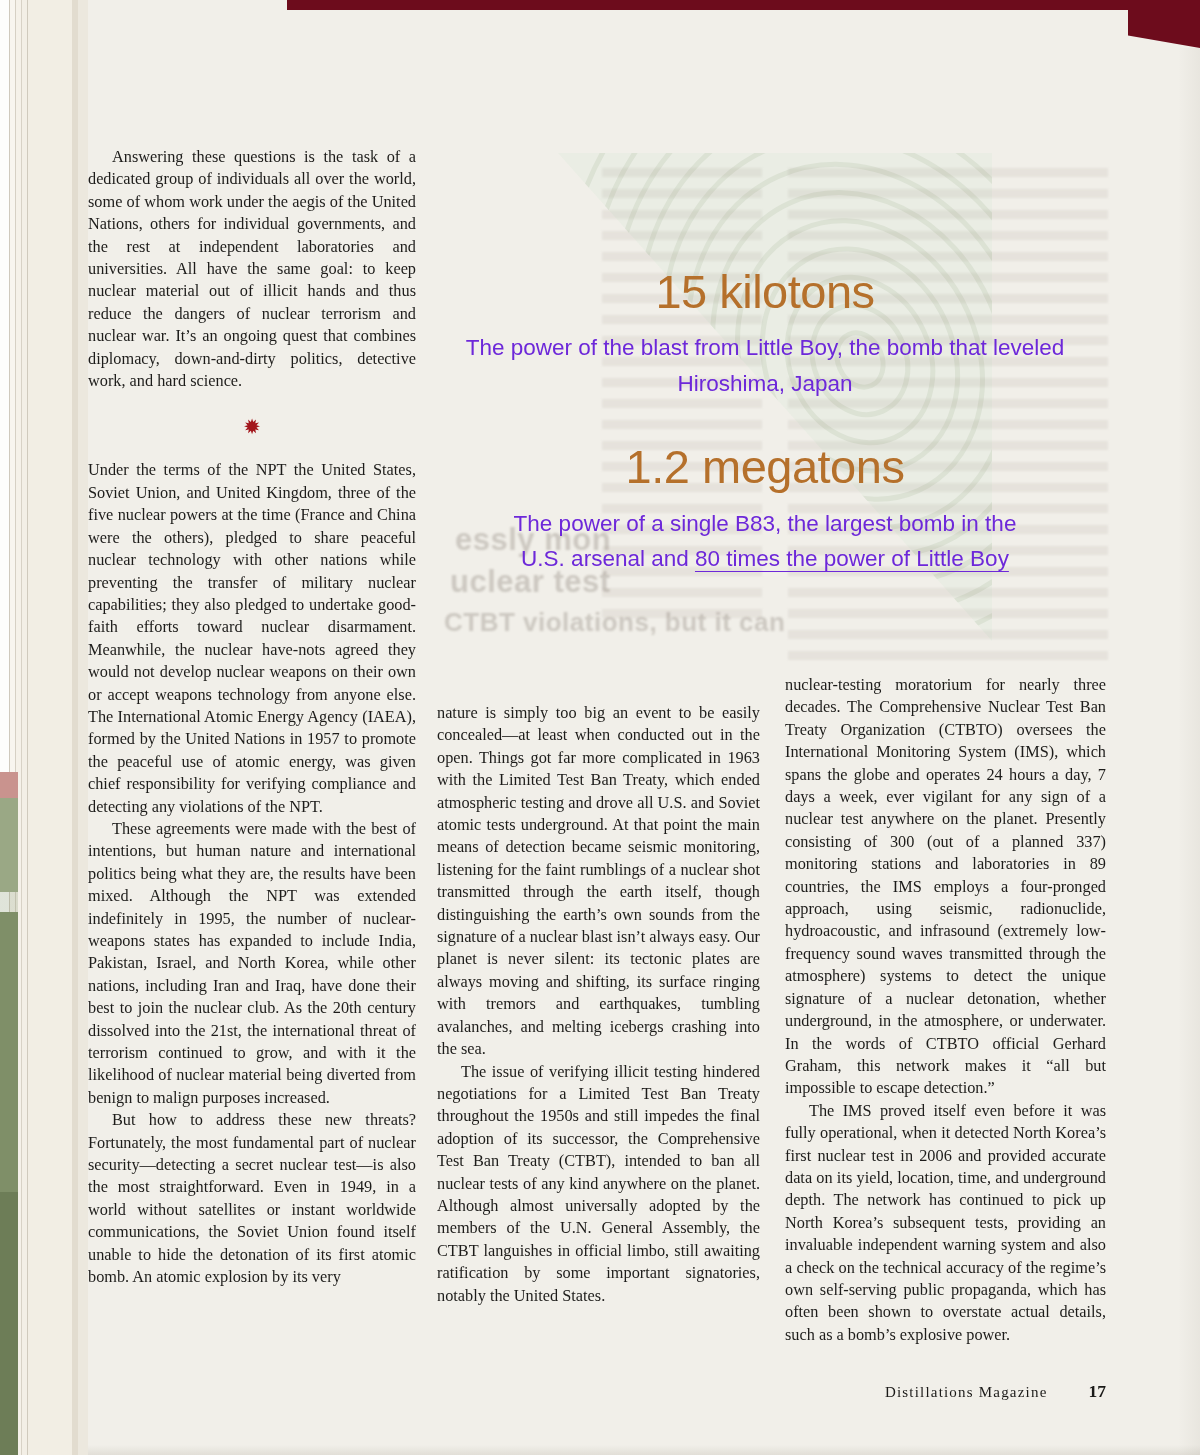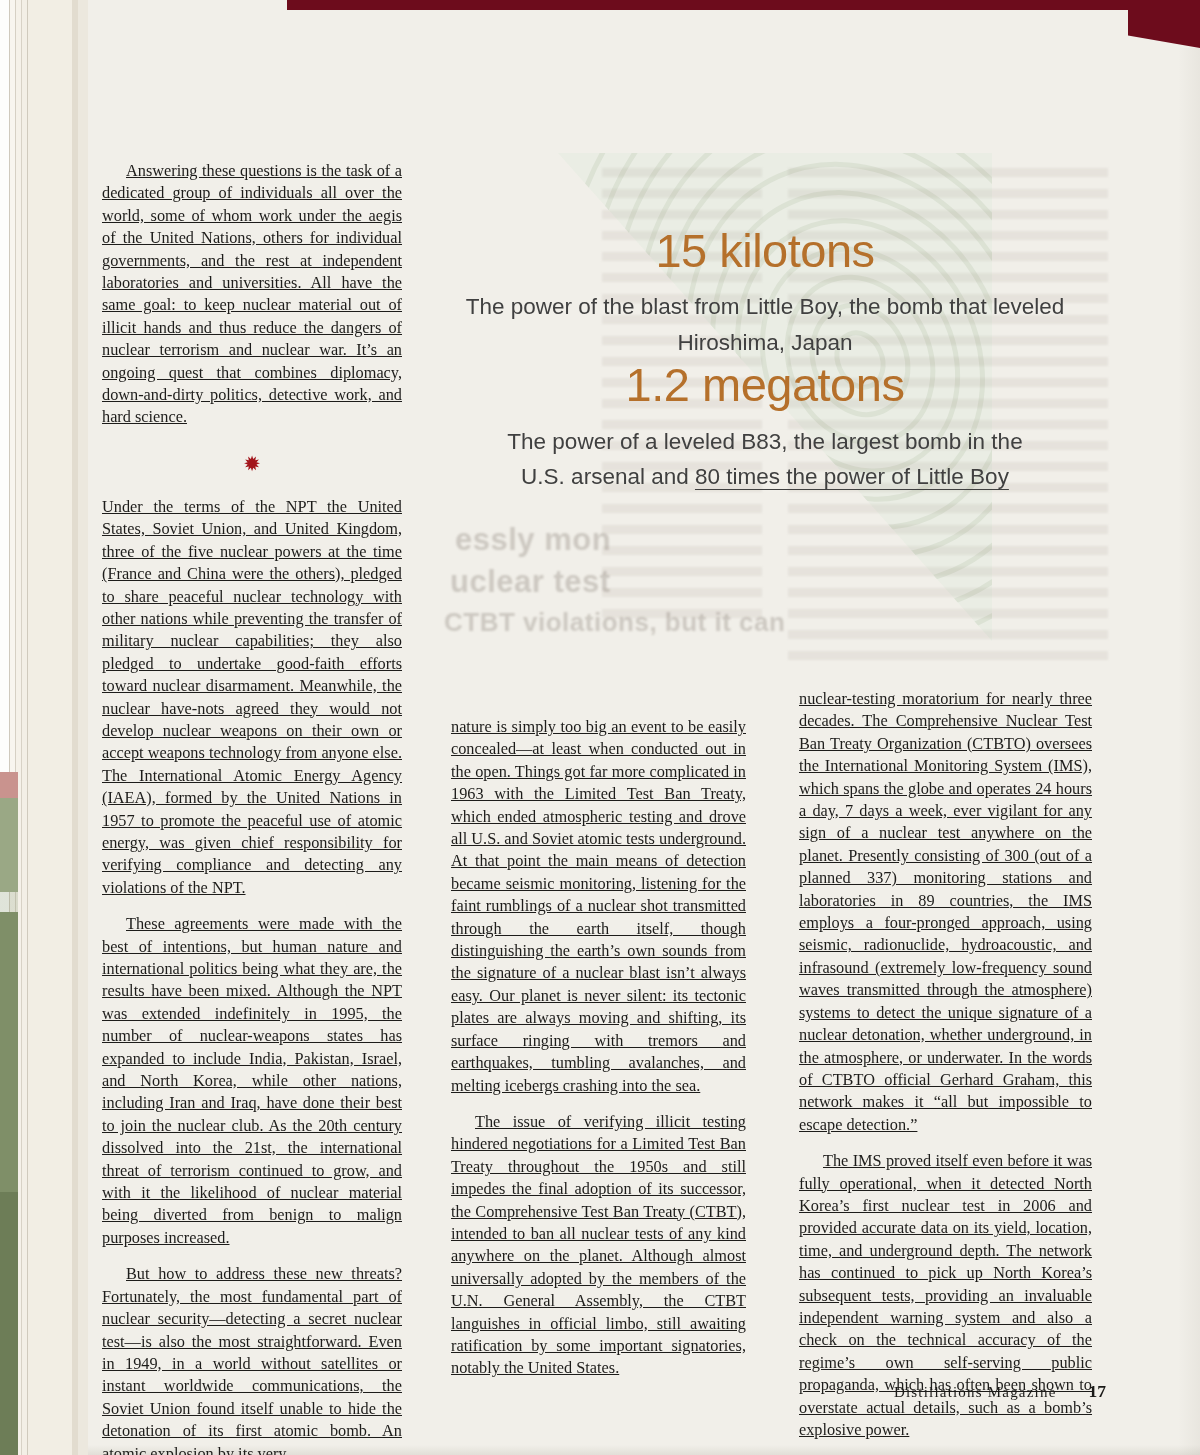--- a/index.html
+++ b/index.html
@@ -42,51 +42,51 @@
   }
   .ghost-bold{
     position:absolute;z-index:3;pointer-events:none;
     font-family:"Liberation Sans",sans-serif;font-weight:bold;
     color:rgba(122,112,104,0.30);filter:blur(1.1px);letter-spacing:.5px;white-space:nowrap;
   }
   
   #pullquotes{position:absolute;left:440px;top:226px;width:650px;z-index:5;text-align:center;}
   .pq-value{
     font-family:"Liberation Sans",sans-serif;font-weight:400;font-size:47px;line-height:1.05;
-    color:#b5702b;letter-spacing:-0.5px;
+    color:#b5702b;letter-spacing:-0.5px;margin-top:41px;
   }
   .pq-caption{
-    font-family:"Liberation Sans",sans-serif;font-size:22.5px;line-height:1.58;color:#404040;
+    font-family:"Liberation Sans",sans-serif;font-size:22.5px;line-height:1.58;color:#6d28d9;
     margin:14px auto 0 auto;
   }
   #pq1-caption{max-width:600px;}
   #pq2-caption{max-width:545px;}
   #pq2-value{}
   .u{text-decoration:underline;text-underline-offset:5px;text-decoration-thickness:1px;}
   
   .col{
     position:absolute;z-index:5;color:#1d1c1a;
     font-size:16.3px;line-height:22.4px;text-align:justify;hyphens:auto;
   }
   #col-left{left:88px;top:146px;width:328px;}
   #col-middle{left:437px;top:702px;width:323px;}
   #col-right{left:785px;top:674px;width:321px;}
-  .col p{margin:14px;text-decoration:underline;}
+  .col p{margin:0;}
   .col p.indent{text-indent:24px;}
   #ornament{
     text-align:center;margin:25px 0 21px 0;color:#a3161c;font-size:21px;line-height:1;
     text-indent:0;
   }
   
   #footer{
     position:absolute;left:700px;top:1381px;width:406px;z-index:5;text-align:right;
     font-family:"Liberation Serif",serif;color:#1b1a18;
   }
   #footer .mag{font-size:15px;letter-spacing:1.2px;}
-  #footer .num{font-size:17.5px;font-weight:bold;margin-left:32px;}
+  #footer .num{font-size:17.5px;font-weight:bold;margin-left:41px;}
 </style>
 </head>
 <body>
 
 <div id="canvas">
 
   <div id="page-edges"></div>
   <div id="edge-green"></div>
 
   <div id="top-bar"></div>
@@ -120,21 +120,21 @@
   <div class="ghost-lines" style="left:602px;top:168px;width:160px;height:458px;"></div>
   <div class="ghost-lines" style="left:788px;top:168px;width:320px;height:492px;"></div>
   <div class="ghost-bold" style="left:455px;top:522px;font-size:31px;">essly mon</div>
   <div class="ghost-bold" style="left:450px;top:564px;font-size:31px;">uclear test</div>
   <div class="ghost-bold" style="left:444px;top:607px;font-size:26px;">CTBT violations, but it can</div>
 
   <div id="pullquotes">
     <div class="pq-value" id="pq1-value">15 kilotons</div>
     <div class="pq-caption" id="pq1-caption">The power of the blast from Little Boy, the bomb that leveled Hiroshima, Japan</div>
     <div class="pq-value" id="pq2-value">1.2 megatons</div>
-    <div class="pq-caption" id="pq2-caption"><span>The power of a leveled B83, the largest bomb in the U.S. arsenal and </span><span class="u">80 times the power of Little Boy</span></div>
+    <div class="pq-caption" id="pq2-caption"><span>The power of a single B83, the largest bomb in the U.S. arsenal and </span><span class="u">80 times the power of Little Boy</span></div>
   </div>
 
   <div class="col" id="col-left">
     <p class="indent">Answering these questions is the task of a dedicated group of individuals all over the world, some of whom work under the aegis of the United Nations, others for individual governments, and the rest at independent laboratories and universities. All have the same goal: to keep nuclear material out of illicit hands and thus reduce the dangers of nuclear terrorism and nuclear war. It’s an ongoing quest that combines diplomacy, down-and-dirty politics, detective work, and hard science.</p>
     <div id="ornament">✹</div>
     <p>Under the terms of the NPT the United States, Soviet Union, and United Kingdom, three of the five nuclear powers at the time (France and China were the others), pledged to share peaceful nuclear technology with other nations while preventing the transfer of military nuclear capabilities; they also pledged to undertake good-faith efforts toward nuclear disarmament. Meanwhile, the nuclear have-nots agreed they would not develop nuclear weapons on their own or accept weapons technology from anyone else. The International Atomic Energy Agency (IAEA), formed by the United Nations in 1957 to promote the peaceful use of atomic energy, was given chief responsibility for verifying compliance and detecting any violations of the NPT.</p>
     <p class="indent">These agreements were made with the best of intentions, but human nature and international politics being what they are, the results have been mixed. Although the NPT was extended indefinitely in 1995, the number of nuclear-weapons states has expanded to include India, Pakistan, Israel, and North Korea, while other nations, including Iran and Iraq, have done their best to join the nuclear club. As the 20th century dissolved into the 21st, the international threat of terrorism continued to grow, and with it the likelihood of nuclear material being diverted from benign to malign purposes increased.</p>
     <p class="indent">But how to address these new threats? Fortunately, the most fundamental part of nuclear security—detecting a secret nuclear test—is also the most straightforward. Even in 1949, in a world without satellites or instant worldwide communications, the Soviet Union found itself unable to hide the detonation of its first atomic bomb. An atomic explosion by its very</p>
   </div>
 

